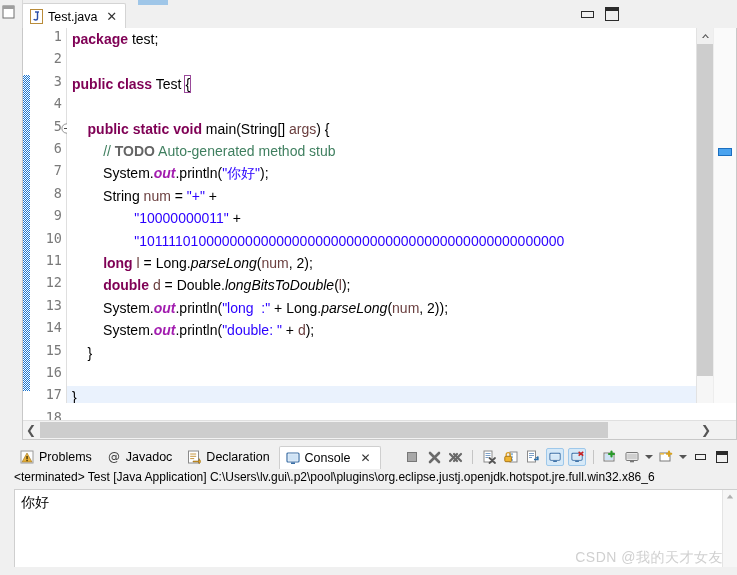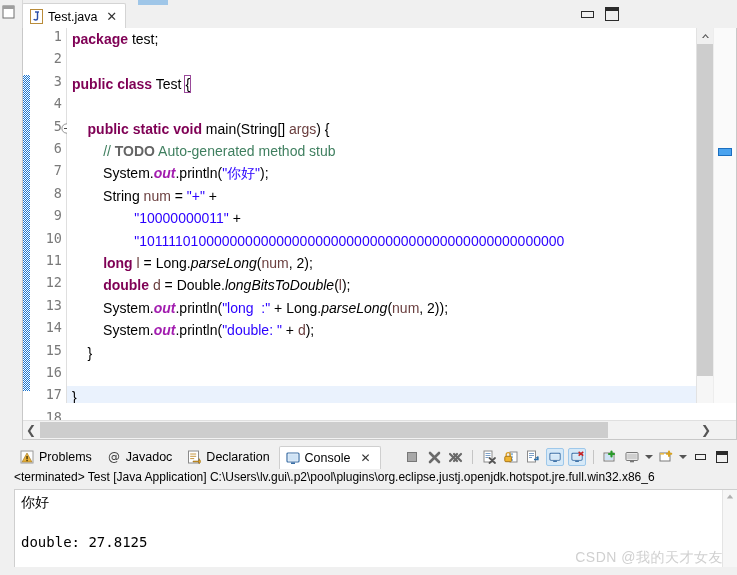--- a/index.html
+++ b/index.html
@@ -373,21 +373,20 @@
         <div style="width:12px;height:12px;border:1.5px solid #2b2b2b;box-sizing:border-box;position:relative;">
           <div style="position:absolute;left:0;top:0;right:0;height:2.5px;background:#2b2b2b;"></div>
         </div>
       </div>
     </div>
 
     <div class="runline">&lt;terminated&gt; Test [Java Application] C:\Users\lv.gui\.p2\pool\plugins\org.eclipse.justj.openjdk.hotspot.jre.full.win32.x86_6</div>
 
     <div class="consolebody">
       <div class="cline" style="top:2px">你好</div>
-      <div class="cline" style="top:42px">double: 27.8125</div>
 
       <div class="cscroll">
         <div class="cs-up">
           <svg width="8" height="5" viewBox="0 0 8 5">
               <path d="M4 0.6 L7.2 4.4 H0.8 Z" fill="#b0b0b0"></path>
             </svg>
         </div>
       </div>
     </div>
 

